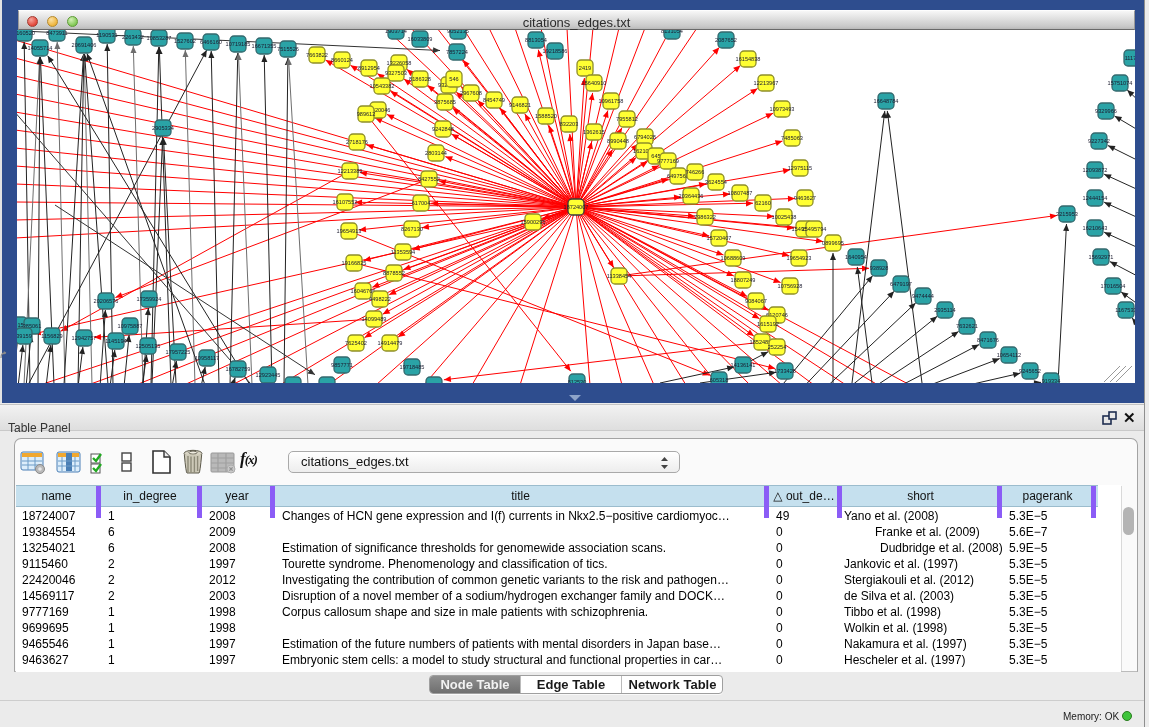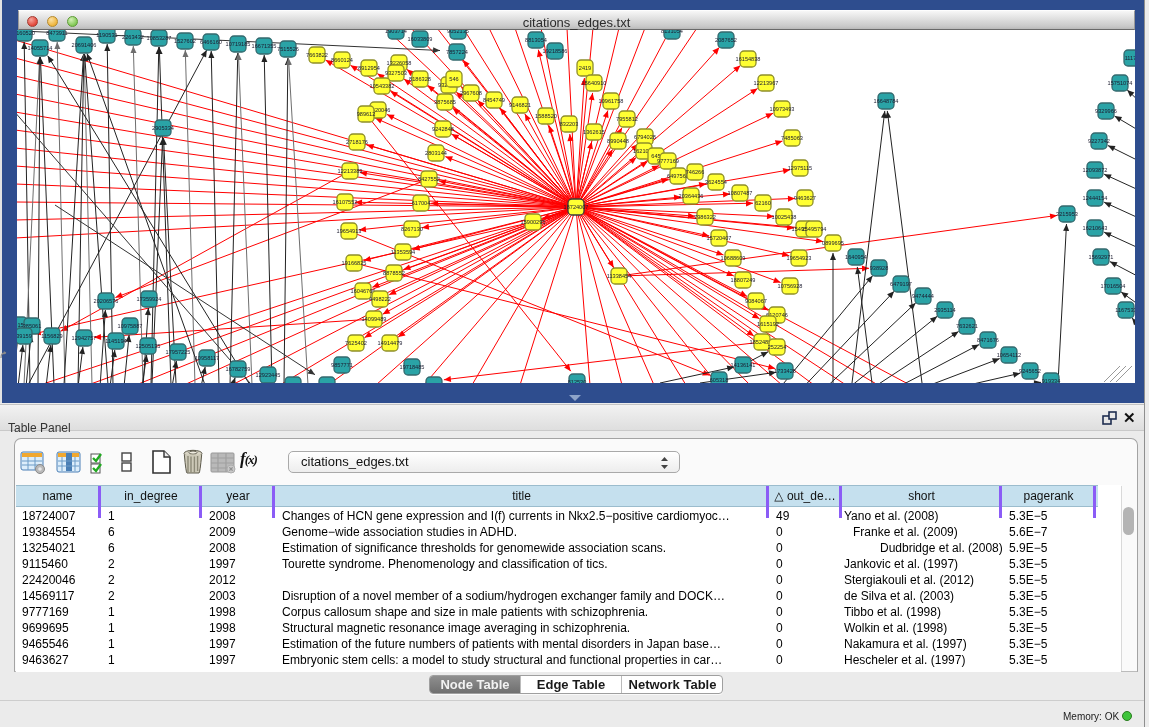--- a/index.html
+++ b/index.html
@@ -13,21 +13,21 @@
 #leftstrip{left:0;top:0;width:2px;height:403px;background:#e3e3e3}
 #rightstrip{left:1144px;top:0;width:5px;height:727px;background:#ececec;border-left:1px solid #8f8f8f}
 
 #tpheader{left:0;top:404px;width:1144px;height:27px;background:linear-gradient(#f2f2f2,#dedede);border-top:1px solid #c4c4c4;border-bottom:1px solid #c9c9c9}
 #tptitle{left:8px;top:421px;font-size:12px;color:#333}
 #panel{left:14px;top:438px;width:1124px;height:234px;background:#fafafa;border:1px solid #a3a3a3;border-radius:7px 7px 0 0;border-bottom:1px solid #bbb}
 .ticon{position:absolute;top:450px}
 #dropdown{left:288px;top:451px;width:392px;height:22px;background:linear-gradient(#ffffff,#ededed);border:1px solid #a9a9a9;border-radius:5px;font-size:13px;color:#111;line-height:20px;padding-left:12px}
 
 #thead{left:16px;top:485px;width:1082px;height:22px;background:#c5e0ee;border-top:1px solid #9bbccd;border-bottom:1px solid #9bbccd}
-.hc{position:absolute;top:486px;height:32px;line-height:20px;text-align:center;font-size:12px;color:#111;border-right:3px solid #8b5cf6}
+.hc{position:absolute;top:486px;height:32px;line-height:20px;text-align:center;font-size:12px;color:#111;border-right:5px solid #8b5cf6}
 .tr{position:absolute;left:0;width:1135px;height:16px}
 .tc{position:absolute;top:1px;font-size:12px;color:#000;white-space:nowrap;overflow:hidden}
 .tc.c{text-align:left}
 #vscroll{left:1121px;top:486px;width:16px;height:185px;background:#fafafa;border-left:1px solid #d9d9d9}
 #vthumb{left:1123px;top:507px;width:11px;height:28px;background:#b4b4b4;border-radius:6px}
 
 #tabs{left:429px;top:675px;width:294px;height:19px;border:1px solid #9f9f9f;border-radius:4px;background:#fff;box-shadow:0 1px 0 rgba(255,255,255,.7)}
 .seg{position:absolute;top:0;height:17px;font-size:13px;font-weight:bold;line-height:17px;text-align:center;color:#1a1a1a}
 #seg1{left:0;width:90px;background:linear-gradient(#8f8f8f,#6f6f6f);color:#f2f2f2;border-radius:3px 0 0 3px}
 #seg2{left:90px;width:101px;border-left:1px solid #bbb}
@@ -752,23 +752,22 @@
       <div class="tc" style="left:209px;width:67px">2008</div>
       <div class="tc" style="left:282px;width:488px">Changes of HCN gene expression and I(f) currents in Nkx2.5−positive cardiomyoc…</div>
       <div class="tc" style="left:776px;width:67px">49</div>
       <div class="tc c" style="left:844px;width:159px">Yano et al. (2008)</div>
       <div class="tc" style="left:1009px;width:88px">5.3E−5</div>
     </div>
     <div class="tr" style="top:524px">
       <div class="tc" style="left:22px;width:80px">19384554</div>
       <div class="tc" style="left:108px;width:95px">6</div>
       <div class="tc" style="left:209px;width:67px">2009</div>
-      <div class="tc" style="left:282px;width:488px">Genome−wide association studies in ADHD.</div>
       <div class="tc" style="left:776px;width:67px">0</div>
-      <div class="tc c" style="left:853px;width:159px">Franke et al. (2009)</div>
+      <div class="tc c" style="left:875px;width:159px">Franke et al. (2009)</div>
       <div class="tc" style="left:1009px;width:88px">5.6E−7</div>
     </div>
     <div class="tr" style="top:540px">
       <div class="tc" style="left:22px;width:80px">13254021</div>
       <div class="tc" style="left:108px;width:95px">6</div>
       <div class="tc" style="left:209px;width:67px">2008</div>
       <div class="tc" style="left:282px;width:488px">Estimation of significance thresholds for genomewide association scans.</div>
       <div class="tc" style="left:776px;width:67px">0</div>
       <div class="tc c" style="left:880px;width:159px">Dudbridge et al. (2008)</div>
       <div class="tc" style="left:1009px;width:88px">5.9E−5</div>
@@ -779,20 +778,21 @@
       <div class="tc" style="left:209px;width:67px">1997</div>
       <div class="tc" style="left:282px;width:488px">Tourette syndrome. Phenomenology and classification of tics.</div>
       <div class="tc" style="left:776px;width:67px">0</div>
       <div class="tc c" style="left:844px;width:159px">Jankovic et al. (1997)</div>
       <div class="tc" style="left:1009px;width:88px">5.3E−5</div>
     </div>
     <div class="tr" style="top:572px">
       <div class="tc" style="left:22px;width:80px">22420046</div>
       <div class="tc" style="left:108px;width:95px">2</div>
       <div class="tc" style="left:209px;width:67px">2012</div>
+      <div class="tc" style="left:282px;width:488px">Investigating the contribution of common genetic variants to the risk and pathogen…</div>
       <div class="tc" style="left:776px;width:67px">0</div>
       <div class="tc c" style="left:844px;width:159px">Stergiakouli et al. (2012)</div>
       <div class="tc" style="left:1009px;width:88px">5.5E−5</div>
     </div>
     <div class="tr" style="top:588px">
       <div class="tc" style="left:22px;width:80px">14569117</div>
       <div class="tc" style="left:108px;width:95px">2</div>
       <div class="tc" style="left:209px;width:67px">2003</div>
       <div class="tc" style="left:282px;width:488px">Disruption of a novel member of a sodium/hydrogen exchanger family and DOCK…</div>
       <div class="tc" style="left:776px;width:67px">0</div>
@@ -805,21 +805,20 @@
       <div class="tc" style="left:209px;width:67px">1998</div>
       <div class="tc" style="left:282px;width:488px">Corpus callosum shape and size in male patients with schizophrenia.</div>
       <div class="tc" style="left:776px;width:67px">0</div>
       <div class="tc c" style="left:844px;width:159px">Tibbo et al. (1998)</div>
       <div class="tc" style="left:1009px;width:88px">5.3E−5</div>
     </div>
     <div class="tr" style="top:620px">
       <div class="tc" style="left:22px;width:80px">9699695</div>
       <div class="tc" style="left:108px;width:95px">1</div>
       <div class="tc" style="left:209px;width:67px">1998</div>
-      <div class="tc" style="left:282px;width:488px">Structural magnetic resonance image averaging in schizophrenia.</div>
       <div class="tc" style="left:776px;width:67px">0</div>
       <div class="tc c" style="left:844px;width:159px">Wolkin et al. (1998)</div>
       <div class="tc" style="left:1009px;width:88px">5.3E−5</div>
     </div>
     <div class="tr" style="top:636px">
       <div class="tc" style="left:22px;width:80px">9465546</div>
       <div class="tc" style="left:108px;width:95px">1</div>
       <div class="tc" style="left:209px;width:67px">1997</div>
       <div class="tc" style="left:282px;width:488px">Estimation of the future numbers of patients with mental disorders in Japan base…</div>
       <div class="tc" style="left:776px;width:67px">0</div>

